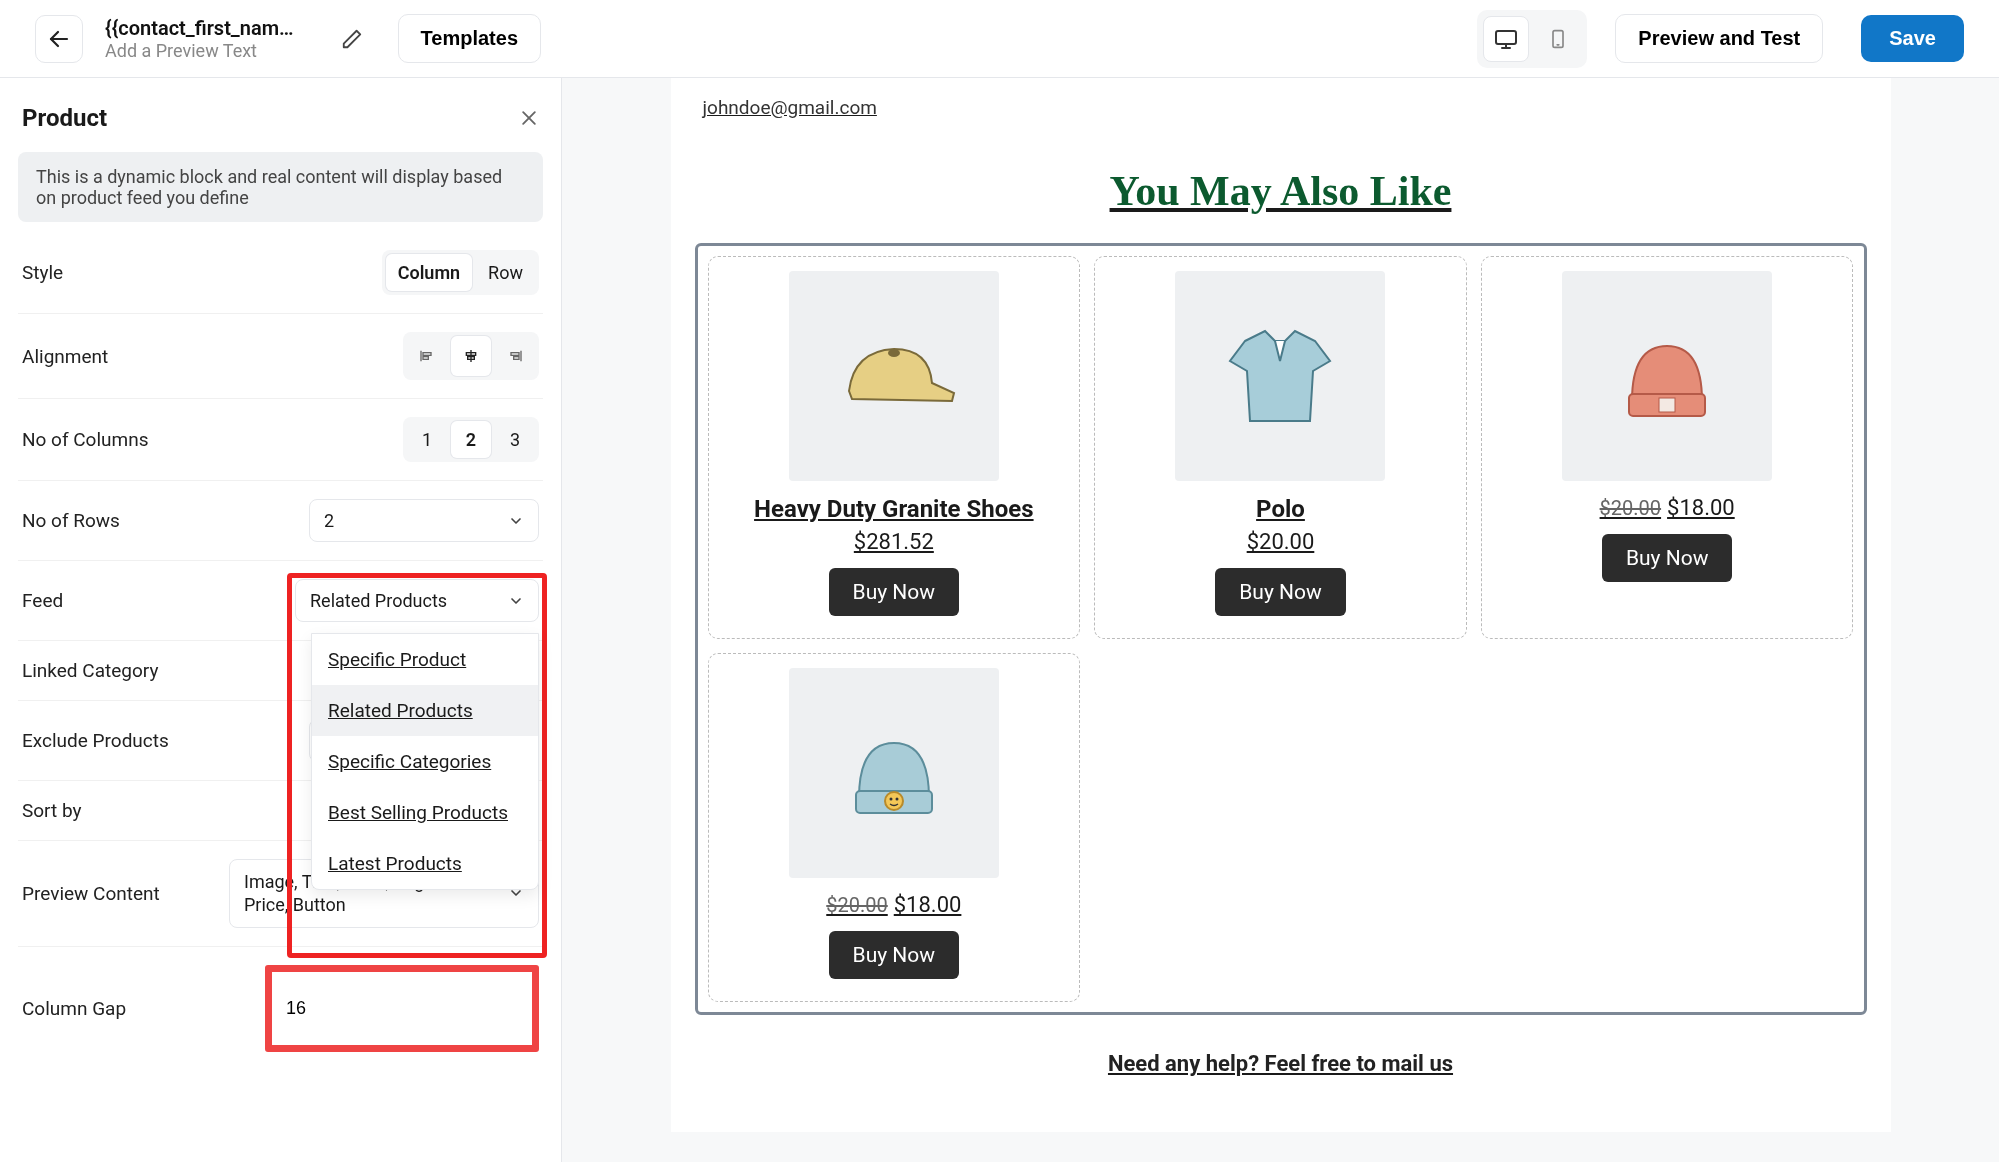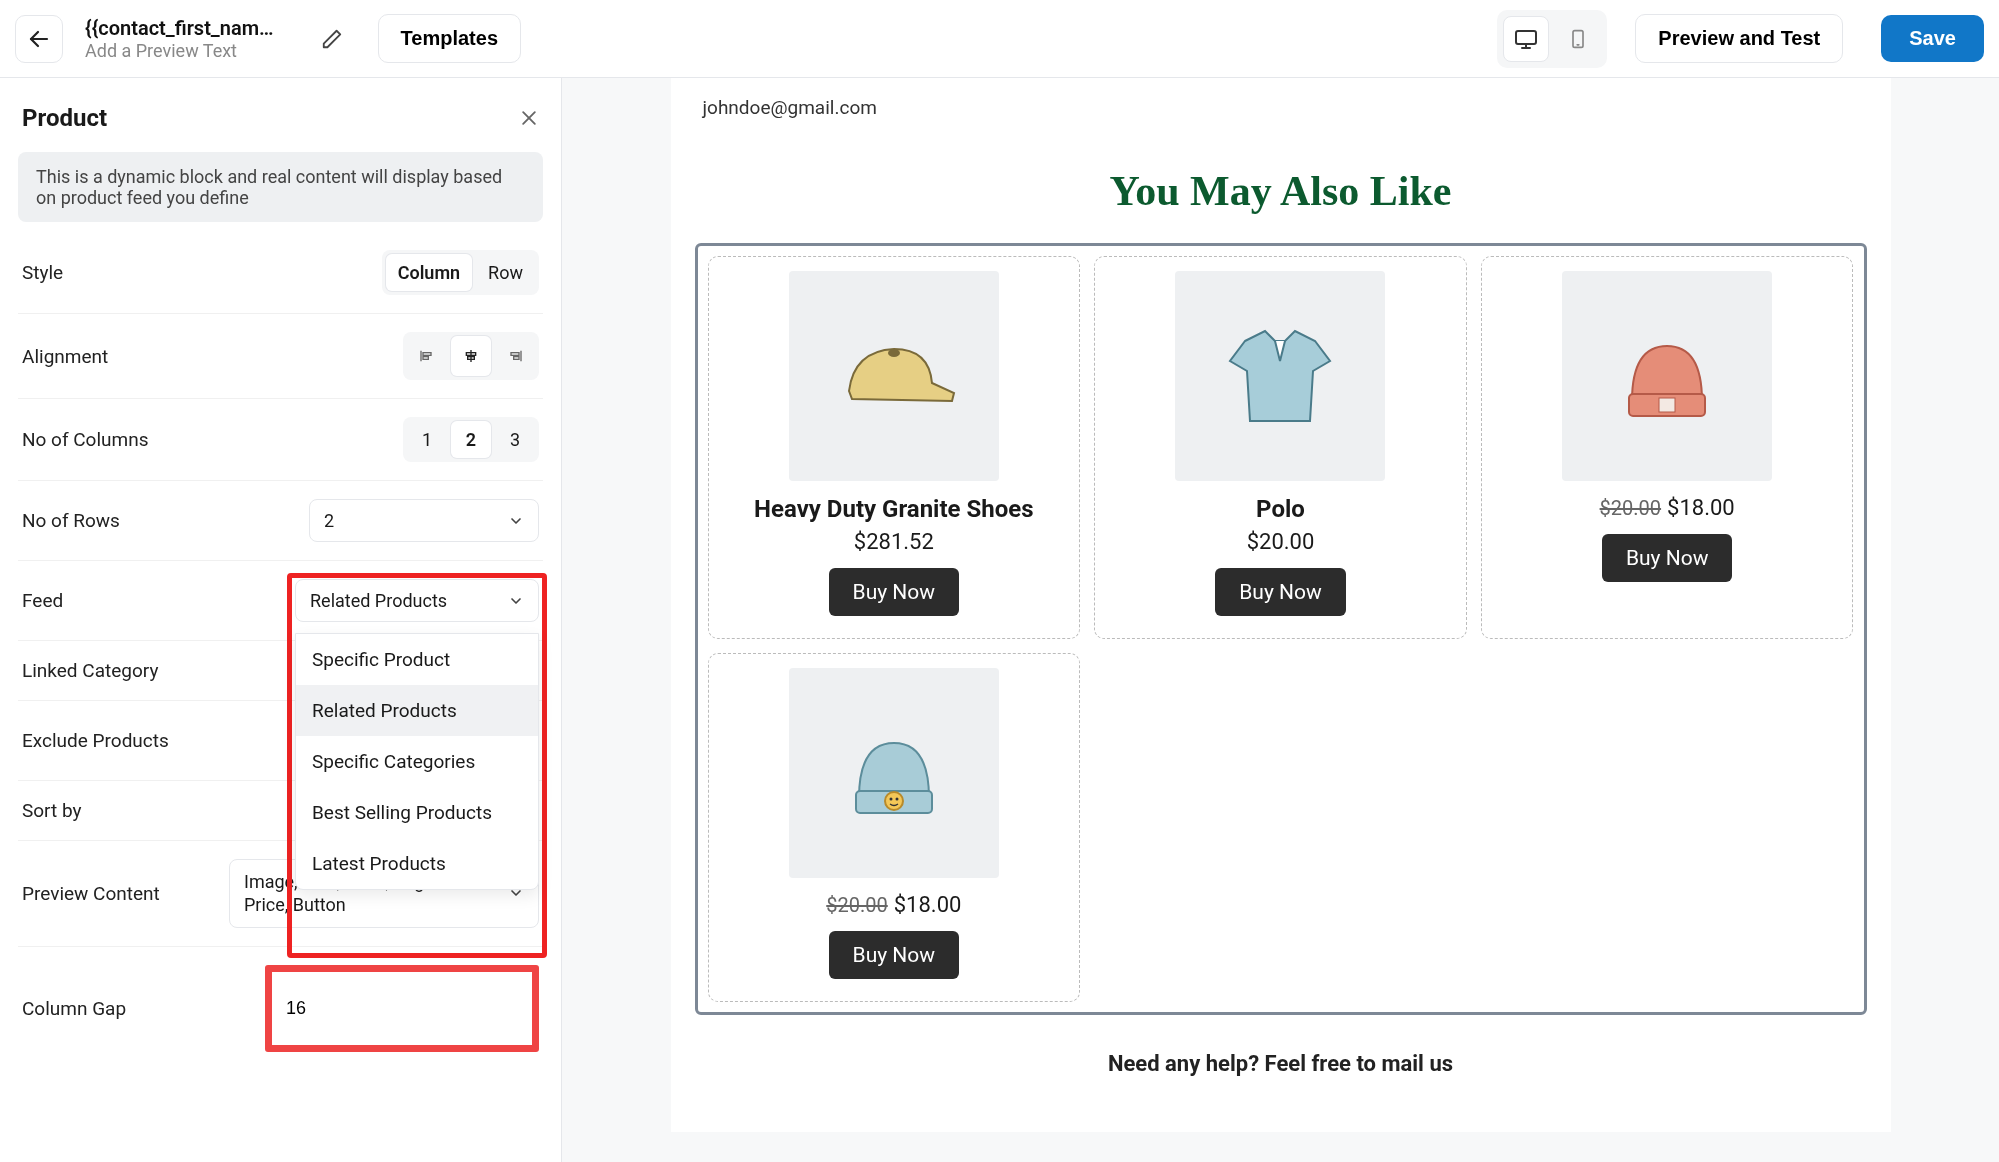--- a/index.html
+++ b/index.html
@@ -1,18 +1,18 @@
 <!DOCTYPE html>
 <html><head>
 <meta charset="utf-8">
 <style>
 * { box-sizing: border-box; margin: 0; padding: 0; }
 body { font-family: -apple-system, BlinkMacSystemFont, "Segoe UI", Roboto, Arial, sans-serif; background: #fff; color: #1a1a1a; }
 
-.topbar { display: flex; align-items: center; height: 78px; padding: 0 15px; border-bottom: 1px solid #e5e7eb; }
+.topbar { display: flex; align-items: center; height: 78px; padding: 0 35px; border-bottom: 1px solid #e5e7eb; }
 .back-btn { width: 48px; height: 48px; border: 1px solid #e5e7eb; border-radius: 10px; display: flex; align-items: center; justify-content: center; cursor: pointer; }
 .title-area { margin-left: 22px; flex: 0 0 auto; }
 .title-main { font-weight: 600; font-size: 20px; color: #111; }
 .title-sub { font-size: 18px; color: #888; }
 .pencil-btn { margin-left: 40px; width: 36px; height: 36px; display: flex; align-items: center; justify-content: center; cursor: pointer; }
 .templates-btn { margin-left: 28px; border: 1px solid #e5e7eb; border-radius: 10px; padding: 12px 22px; font-weight: 600; font-size: 20px; background: #fff; cursor: pointer; }
 .topbar-spacer { flex: 1; }
 .device-toggle { display: flex; gap: 6px; background: #f5f6f7; border-radius: 10px; padding: 6px; margin-right: 28px; }
 .device-btn { width: 46px; height: 46px; display: flex; align-items: center; justify-content: center; border-radius: 8px; cursor: pointer; }
 .device-btn.active { background: #fff; border: 1px solid #e5e7eb; }
@@ -31,26 +31,26 @@
 .segmented { display: flex; background: #f5f6f7; border-radius: 8px; padding: 4px; gap: 4px; }
 .seg-btn { padding: 8px 12px; border-radius: 6px; cursor: pointer; font-size: 18px; min-width: 40px; text-align: center; }
 .seg-btn.active { background: #fff; font-weight: 600; box-shadow: 0 0 0 1px #e5e7eb; }
 .seg-btn-icon { width: 40px; height: 40px; display:flex; align-items:center; justify-content:center; }
 .dropdown { border: 1px solid #e5e7eb; border-radius: 8px; padding: 10px 14px; font-size: 18px; display: flex; align-items: center; justify-content: space-between; cursor: pointer; min-width: 230px; }
 .dropdown .chev { margin-left: 12px; }
 .input-text { border: 7px solid #ef4444; border-radius: 3px; padding: 26px 14px; font-size: 18px; min-width: 230px; }
 
 .feed-wrap { position: relative; }
 .feed-highlight { position: absolute; top: -6px; left: -8px; right: -8px; bottom: -336px; border: 5px solid #e22; border-radius: 4px; pointer-events: none; }
-.dropdown-open { position: absolute; top: 54px; left: 0; right: 0; background: #fff; border: 1px solid #e5e7eb; border-radius: 0 0 8px 8px; box-shadow: 0 6px 16px rgba(0,0,0,.08); z-index: 10; }
+.dropdown-open { position: absolute; top: 54px; left: 16px; right: 0; background: #fff; border: 1px solid #e5e7eb; border-radius: 0 0 8px 8px; box-shadow: 0 6px 16px rgba(0,0,0,.08); z-index: 10; text-decoration: underline; }
 .dd-item { padding: 14px 16px; font-size: 19px; cursor: pointer; }
 .dd-item.selected { background: #f0f1f3; }
 
 .canvas { flex: 1; background: #f7f8f9; overflow: auto; padding: 0 0 30px 0; display:flex; justify-content:center; }
-.email-frame { width: 1220px; background: #fff; margin-top: 0; position: relative; }
+.email-frame { width: 1220px; background: #fff; margin-top: 0; position: relative; text-decoration: underline; }
 .email-top { padding: 18px 32px 0 32px; font-size: 19px; color: #333; }
 .email-headline { text-align: center; font-family: Georgia, "Times New Roman", serif; font-size: 42px; font-weight: 700; color: #0c5a2f; margin: 48px 0 28px 0; }
 .product-grid-outer { margin: 0 24px; border: 3px solid #7d8896; border-radius: 6px; padding: 10px; }
 .product-grid { display: grid; grid-template-columns: 1fr 1fr 1fr; gap: 14px; }
 .product-card { border: 1px dashed #bbb; border-radius: 10px; padding: 14px 14px 22px 14px; text-align: center; }
 .prod-img { width: 210px; height: 210px; background: #eef0f2; border-radius: 4px; margin: 0 auto 14px auto; display:flex; align-items:center; justify-content:center; }
 .prod-name { font-size: 24px; font-weight: 700; margin-bottom: 6px; }
 .prod-price { font-size: 22px; margin-bottom: 14px; }
 .prod-price .old { text-decoration: line-through; color: #666; margin-right: 6px; font-size: 20px; }
 .buy-btn { display: inline-block; background: #2c2c2c; color: #fff; font-size: 21px; padding: 12px 24px; border-radius: 6px; cursor: pointer; }

